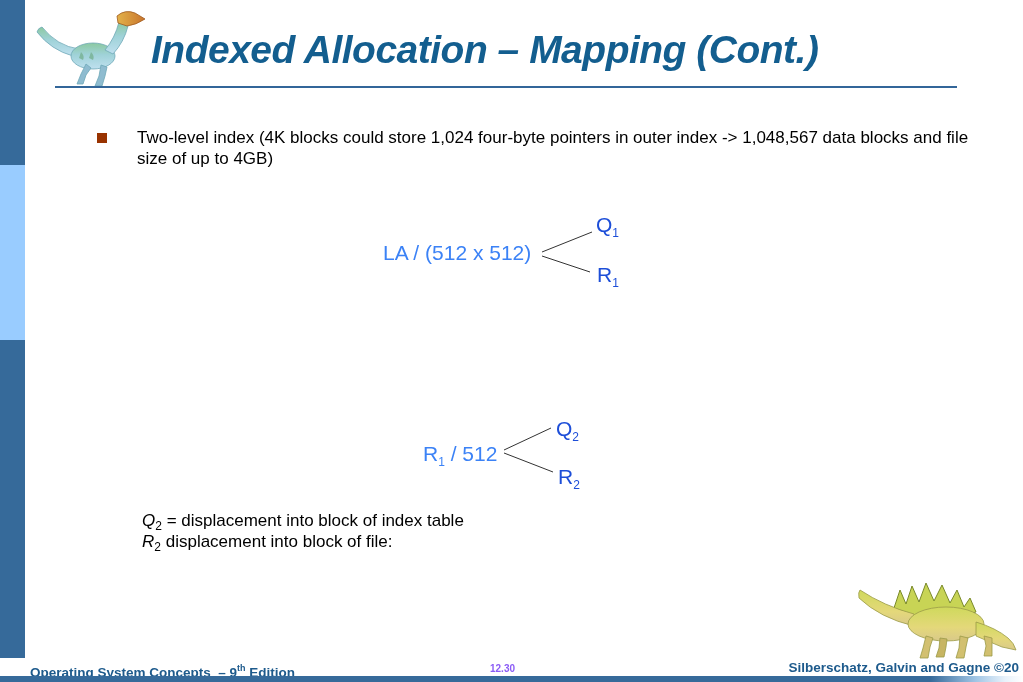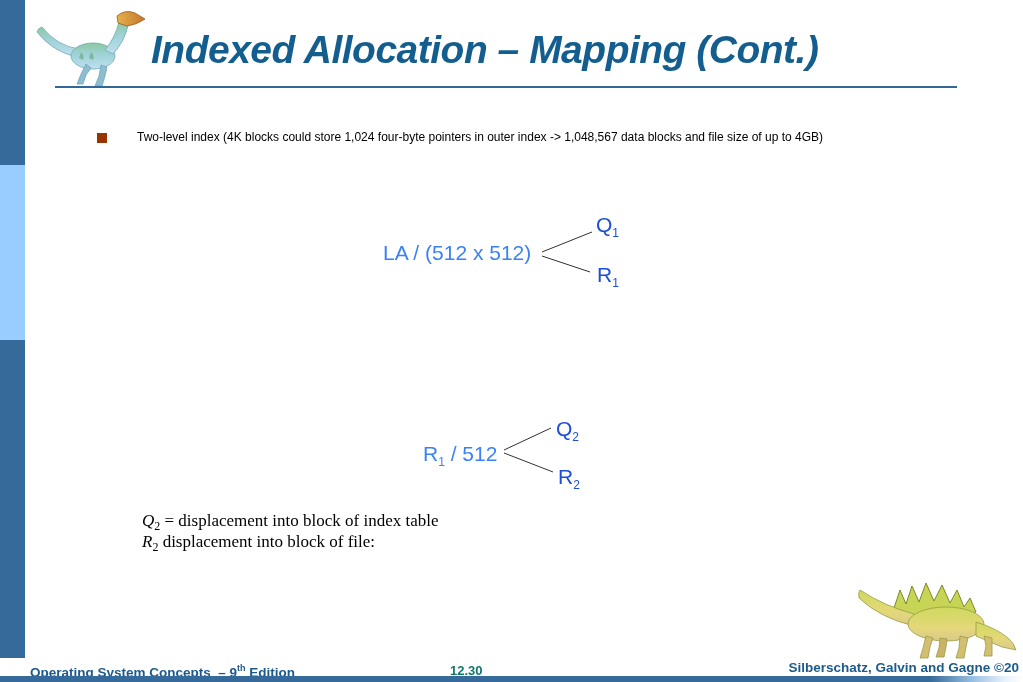--- a/index.html
+++ b/index.html
@@ -26,21 +26,21 @@
   }
   .dino-logo { position:absolute; left:33px; top:6px; }
 
   
   .bullet-square {
     position:absolute; left:97px; top:133px; width:10px; height:10px;
     background:#993300;
   }
   .bullet-text {
     position:absolute; left:137px; top:127px; width:848px;
-    font-size:12px; line-height:21px; color:#000;
+    font-size:17px; line-height:21px; color:#000;
   }
 
   
   .expr { position:absolute; font-size:21px; color:#3b82f6; white-space:nowrap; }
   .expr1 { left:383px; top:241px; }
   .expr2 { left:423px; top:442px; }
   .dlabel { position:absolute; font-size:21px; color:#1d4ed8; white-space:nowrap; }
   .q1 { left:596px; top:213px; }
   .r1 { left:597px; top:263px; }
   .q2 { left:556px; top:417px; }
@@ -49,32 +49,32 @@
   .branch { position:absolute; }
   .branch1 { left:535px; top:212px; }
   .branch2 { left:498px; top:416px; }
   .branch line { stroke:#333; stroke-width:1; }
 
   
   .notes {
     position:absolute; left:142px; font-size:17px; line-height:21px; color:#000;
   }
   .notes1 { top:345px; }
-  .notes2 { top:510px;font-family:Liberation Serif, serif; }
+  .notes2 { top:510px; }
   .vi { font-style:italic; }
 
   
   .footer-left {
     position:absolute; left:30px; top:663px; font-size:13.5px; font-weight:bold;
     color:#1d5a8c; white-space:pre;
   }
   .footer-left sup { font-size:9px; }
   .footer-page {
-    position:absolute; left:450px; top:663px; width:105px; text-align:left;
-    font-size:13px; font-weight:bold; color:#0f766e;
+    position:absolute; left:450px; top:663px; width:105px; text-align:center;
+    font-size:10px; font-weight:bold; color:#8b5cf6;
   }
   .footer-right {
     position:absolute; right:4px; top:660px; font-size:13.5px; font-weight:bold;
     color:#1d5a8c; white-space:nowrap;
   }
   .bottom-bar {
     position:absolute; left:0; bottom:0; width:1023px; height:6px;
     background:linear-gradient(to right,#366a9a 0px,#366a9a 930px,#9fc4e4 975px,#e8f2fb 1005px,#ffffff 1023px);
   }
   .dino-footer { position:absolute; left:856px; top:574px; }

